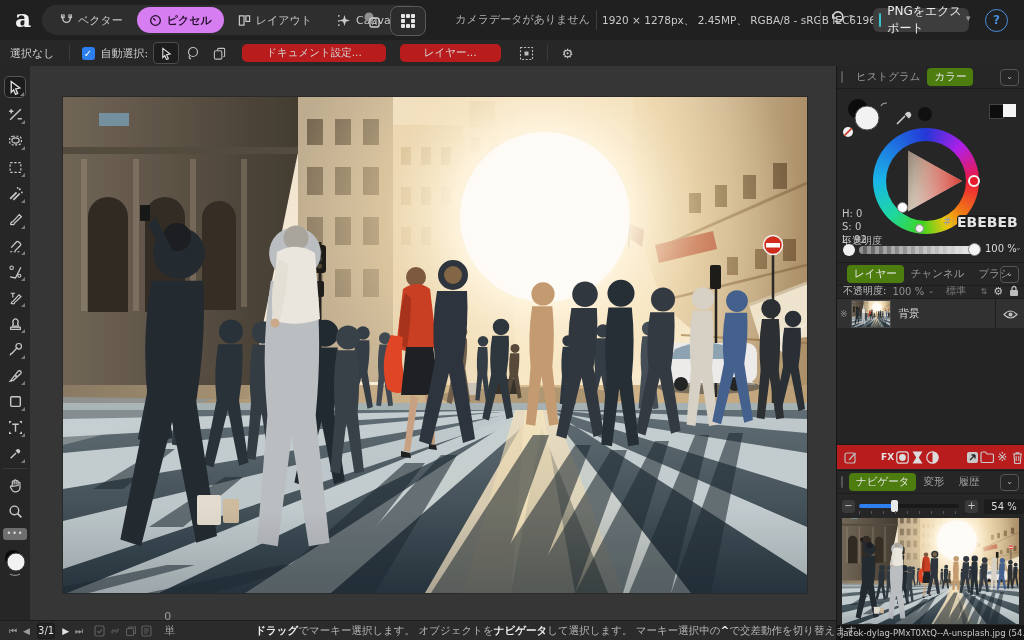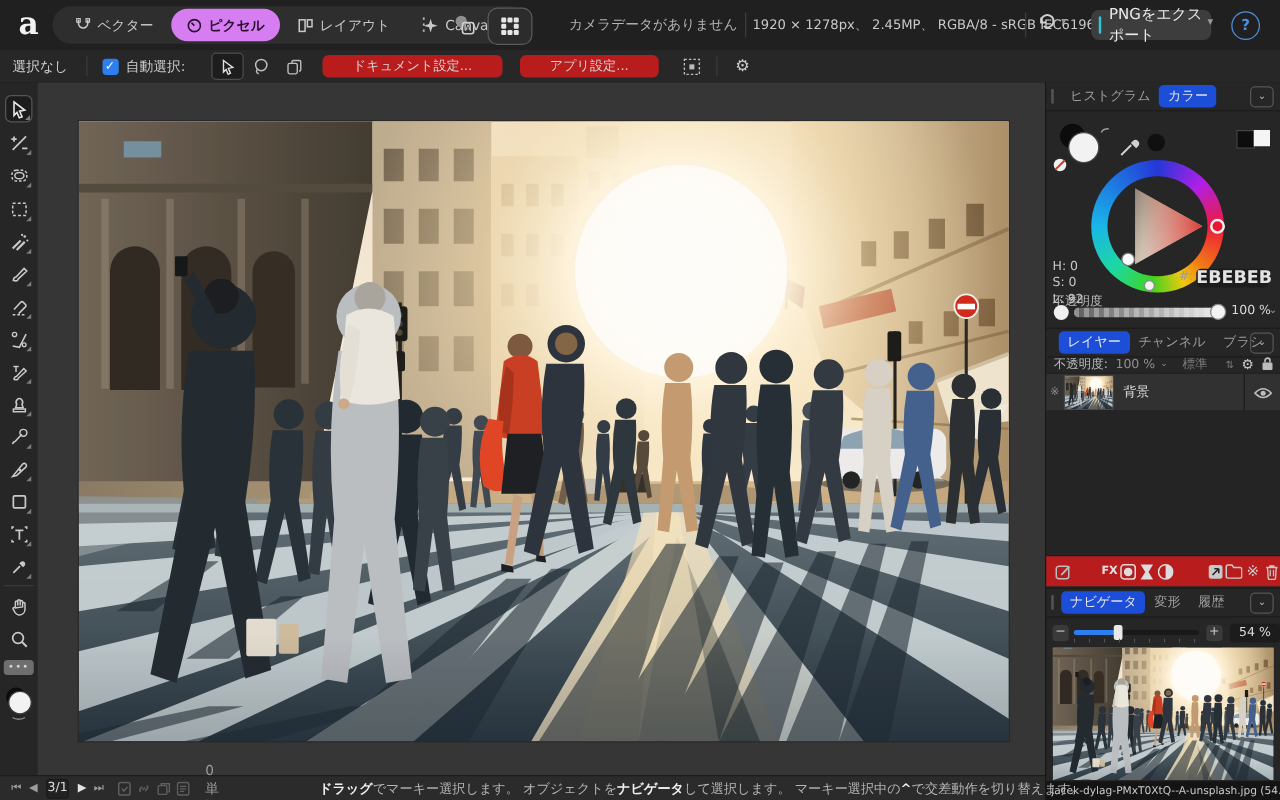--- a/index.html
+++ b/index.html
@@ -27,21 +27,21 @@
   #export-btn{position:absolute;left:873px;top:8px;width:96px;height:24px;background:#3d3d3d;border-radius:6px;display:flex;align-items:center;gap:6px;padding-left:6px;box-sizing:border-box;}
   #export-bar{width:3px;height:14px;background:#35c3d1;border-radius:2px;}
   #export-btn span{color:#ececec;font-size:12px;}
   #export-chevron{position:absolute;left:966px;top:13px;color:#9a9a9a;font-size:9px;}
   #help-btn{position:absolute;left:985px;top:9px;width:21px;height:21px;border:1.6px solid #4a8fe0;border-radius:50%;color:#4a8fe0;text-align:center;line-height:20px;font-weight:bold;font-size:12px;}
   
   #contextbar{position:absolute;left:0;top:40px;width:1024px;height:26px;background:#272727;border-bottom:1px solid #161616;display:flex;align-items:center;}
   #sel-status{padding:0 10px;color:#d2d2d2;}
   .csep{width:1px;height:16px;background:#3b3b3b;margin:0 4px;}
   #autosel-box{width:13px;height:13px;background:#2d7ff0;border-radius:3px;color:#fff;font-size:10px;line-height:13px;text-align:center;margin:0 6px 0 8px;}
-  #autosel-label{color:#cbcbcb;margin-right:20px;text-align:right;}
+  #autosel-label{color:#cbcbcb;margin-right:4px;text-align:right;}
   .ctool{width:24px;height:20px;display:flex;align-items:center;justify-content:center;border-radius:4px;margin:0 1px;}
   .ctool.sel{background:#1d1d1d;border:1px solid #4c4c4c;}
   .cbtn{background:#b91c1c;border-radius:5px;height:18px;display:flex;align-items:center;padding:0 24px;margin:12px 10px;color:#d6d6d6;font-size:10.5px;}
   .cicon{width:20px;height:20px;display:flex;align-items:center;justify-content:center;margin:0 6px;}
   
   #toolrail{position:absolute;left:0;top:66px;width:30px;height:554px;background:#262626;border-right:1px solid #1a1a1a;}
   .tool{position:absolute;left:4px;width:22px;height:22px;display:flex;align-items:center;justify-content:center;}
   .tool.sel{background:#1c1c1c;border:1px solid #555;border-radius:5px;box-sizing:border-box;}
   .tool svg{width:15px;height:15px;}
   .fly::after{content:"";position:absolute;right:1px;bottom:1px;border-left:4px solid transparent;border-bottom:4px solid #7d7d7d;}
@@ -49,21 +49,21 @@
   #more-tools{position:absolute;left:3px;width:24px;height:12px;background:#6e6e6e;border-radius:3px;color:#d9d9d9;font-size:8px;line-height:11px;text-align:center;letter-spacing:1px;}
   #fgbg{position:absolute;left:3px;width:24px;height:30px;}
   
   #canvas{position:absolute;left:30px;top:66px;width:806px;height:554px;background:#363636;}
   #photo{position:absolute;left:33px;top:31px;width:744px;height:496px;box-shadow:0 0 0 1px #2a2a2a;}
   
   #rightpanel{position:absolute;left:836px;top:66px;width:188px;height:574px;background:#262626;border-left:1px solid #171717;}
   .ptabs{position:relative;height:22px;display:flex;align-items:center;background:#262626;border-bottom:1px solid #1d1d1d;}
   .dragbar{width:2px;height:12px;background:#555;margin:0 6px 0 4px;border-radius:1px;}
   .ptab{padding:2px 7px;border-radius:4px;color:#9d9d9d;font-size:10.5px;white-space:nowrap;}
-  .ptab.active{background:#1d4ed8;color:#e8e8e8;}
+  .ptab.active{background:#4d7c0f;color:#e8e8e8;}
   .pmenu{position:absolute;right:6px;top:3px;width:17px;height:15px;border:1px solid #555;border-radius:4px;color:#b9b9b9;font-size:8px;text-align:center;line-height:14px;}
   .small{font-size:10px;color:#c7c7c7;}
   #hexbox{position:absolute;left:120px;top:127px;width:58px;height:15px;background:#1c1c1c;border-radius:4px;color:#e3e3e3;font-weight:bold;font-size:14px;text-align:center;line-height:15px;}
   #op-track{position:absolute;left:22px;top:160px;width:116px;height:8px;border-radius:4px;
     background-image:linear-gradient(to right,rgba(235,235,235,0),rgba(235,235,235,1)),repeating-linear-gradient(90deg,#8f8f8f 0 4px,#5d5d5d 4px 8px);}
   #op-knob{position:absolute;left:128px;top:156px;width:13px;height:13px;background:#f4f4f4;border-radius:50%;border:1px solid #888;box-sizing:border-box;}
   
   #wheel{position:absolute;left:36px;top:40px;width:106px;height:106px;}
   #ring{position:absolute;inset:0;border-radius:50%;
     background:conic-gradient(from 0deg,#2438d8,#b01fe8 45deg,#ee1a3c 90deg,#f07716 130deg,#efc70f 155deg,#3fd41f 185deg,#1ed8a0 225deg,#19b6e8 270deg,#2438d8 360deg);}
@@ -423,21 +423,21 @@
           <path d="M4,9 q-2,3 1,4" fill="none" stroke="#bdbdbd" stroke-width="1.2"></path>
         </svg>
   </div>
   <div class="ctool">
     <svg width="13" height="13" viewBox="0 0 14 14">
           <rect x="1.5" y="4" width="8" height="9" rx="1.5" fill="none" stroke="#bdbdbd" stroke-width="1.2"></rect>
           <path d="M5,4 V2.5 a1,1 0 0 1 1,-1 h5.5 a1,1 0 0 1 1,1 v7 a1,1 0 0 1 -1,1 H11" fill="none" stroke="#bdbdbd" stroke-width="1.2"></path>
         </svg>
   </div>
   <div class="cbtn">ドキュメント設定...</div>
-  <div class="cbtn" style="margin-left:4px">アプリ設定...</div>
+  <div class="cbtn" style="margin-left:4px">レイヤー...</div>
   <div class="cicon">
     <svg width="15" height="15" viewBox="0 0 15 15">
           <g fill="none" stroke="#bdbdbd" stroke-width="1.1" stroke-dasharray="2 1.6">
             <rect x="1.5" y="1.5" width="12" height="12"></rect>
           </g>
           <rect x="5.5" y="5.5" width="4" height="4" fill="#bdbdbd"></rect>
         </svg>
   </div>
   <div class="csep"></div>
   <div class="cicon">

